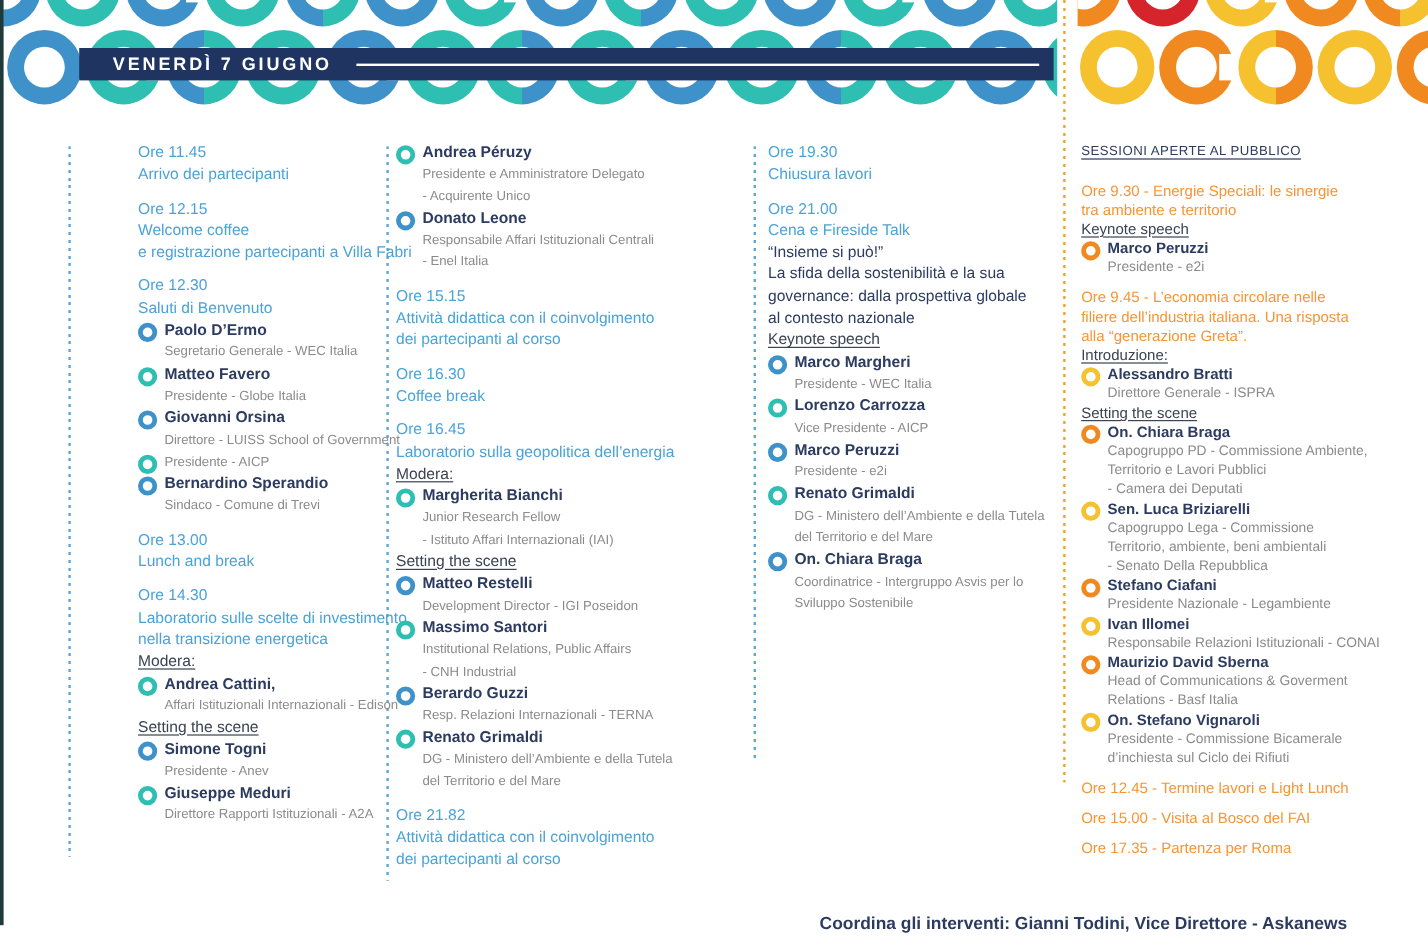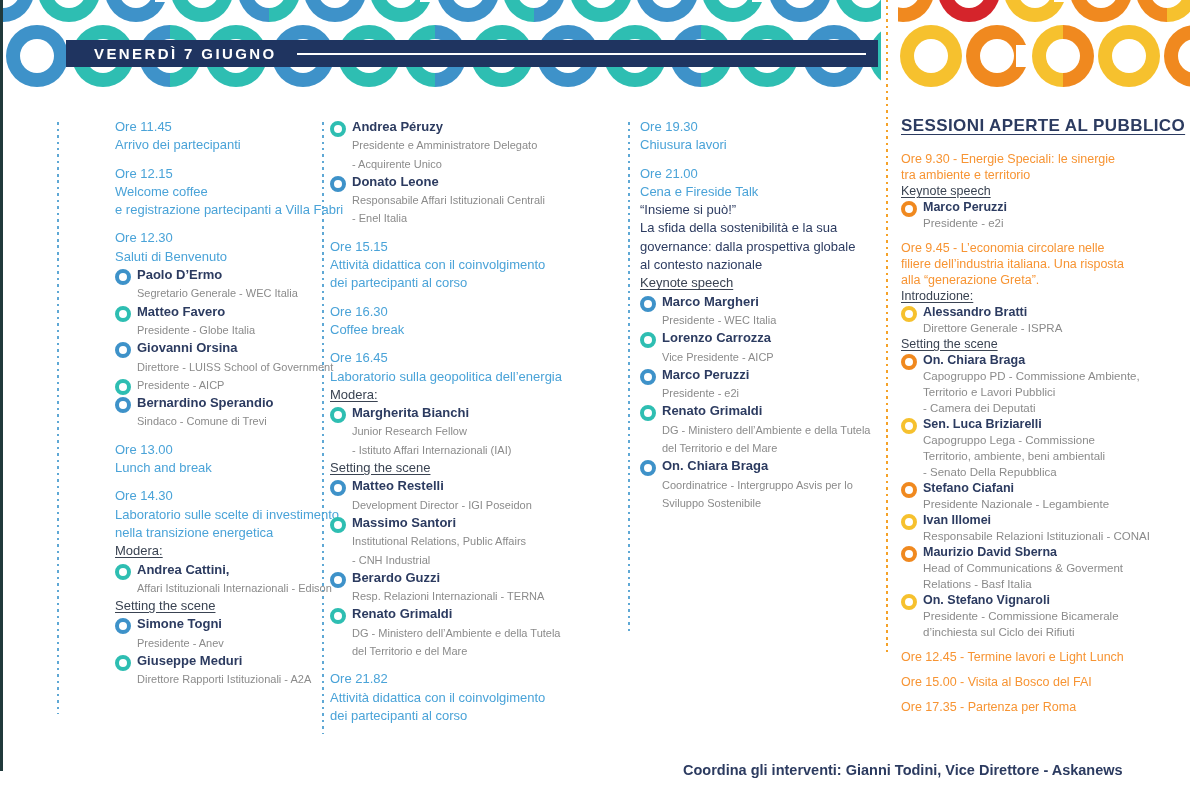--- a/index.html
+++ b/index.html
@@ -36,21 +36,21 @@
   .col.c1{left:67px;width:250px;margin-left:48px;}
   .col.c2{left:330px;width:292px;}
   .col.c3{left:640px;width:244px;}
   .col.c4{left:901px;width:284px;font-size:12.5px;line-height:16px;}
   .c1,.c2,.c3{--acc:var(--ltblue);}
   .c4{--acc:var(--orangetext);}
   .ln{white-space:nowrap;}
   .t-time,.t-title{color:var(--acc);}
   .t-dark{color:var(--navytext);}
   .t-label{color:var(--labeltext);text-decoration:underline;text-underline-offset:2px;}
-  .t-header{color:var(--navytext);font-weight:bold;font-size:17px;letter-spacing:0.4px;
+  .t-header{color:var(--navytext);font-weight:normal;font-size:11px;letter-spacing:0.4px;
             text-decoration:underline;text-underline-offset:2.5px;margin-bottom:8px;}
   .gapblock{height:10px;}
   .c4 .gapblock{height:9px;}
   .person{position:relative;padding-left:22px;}
   .bullet{position:absolute;left:0;top:3px;width:8px;height:8px;border-radius:50%;border:4px solid;background:#fff;}
   .c4 .bullet{top:2px;}
   .bullet.blue{border-color:var(--blue);}
   .bullet.teal{border-color:var(--teal);}
   .bullet.orange{border-color:var(--orange);}
   .bullet.yellow{border-color:var(--yellow);}

